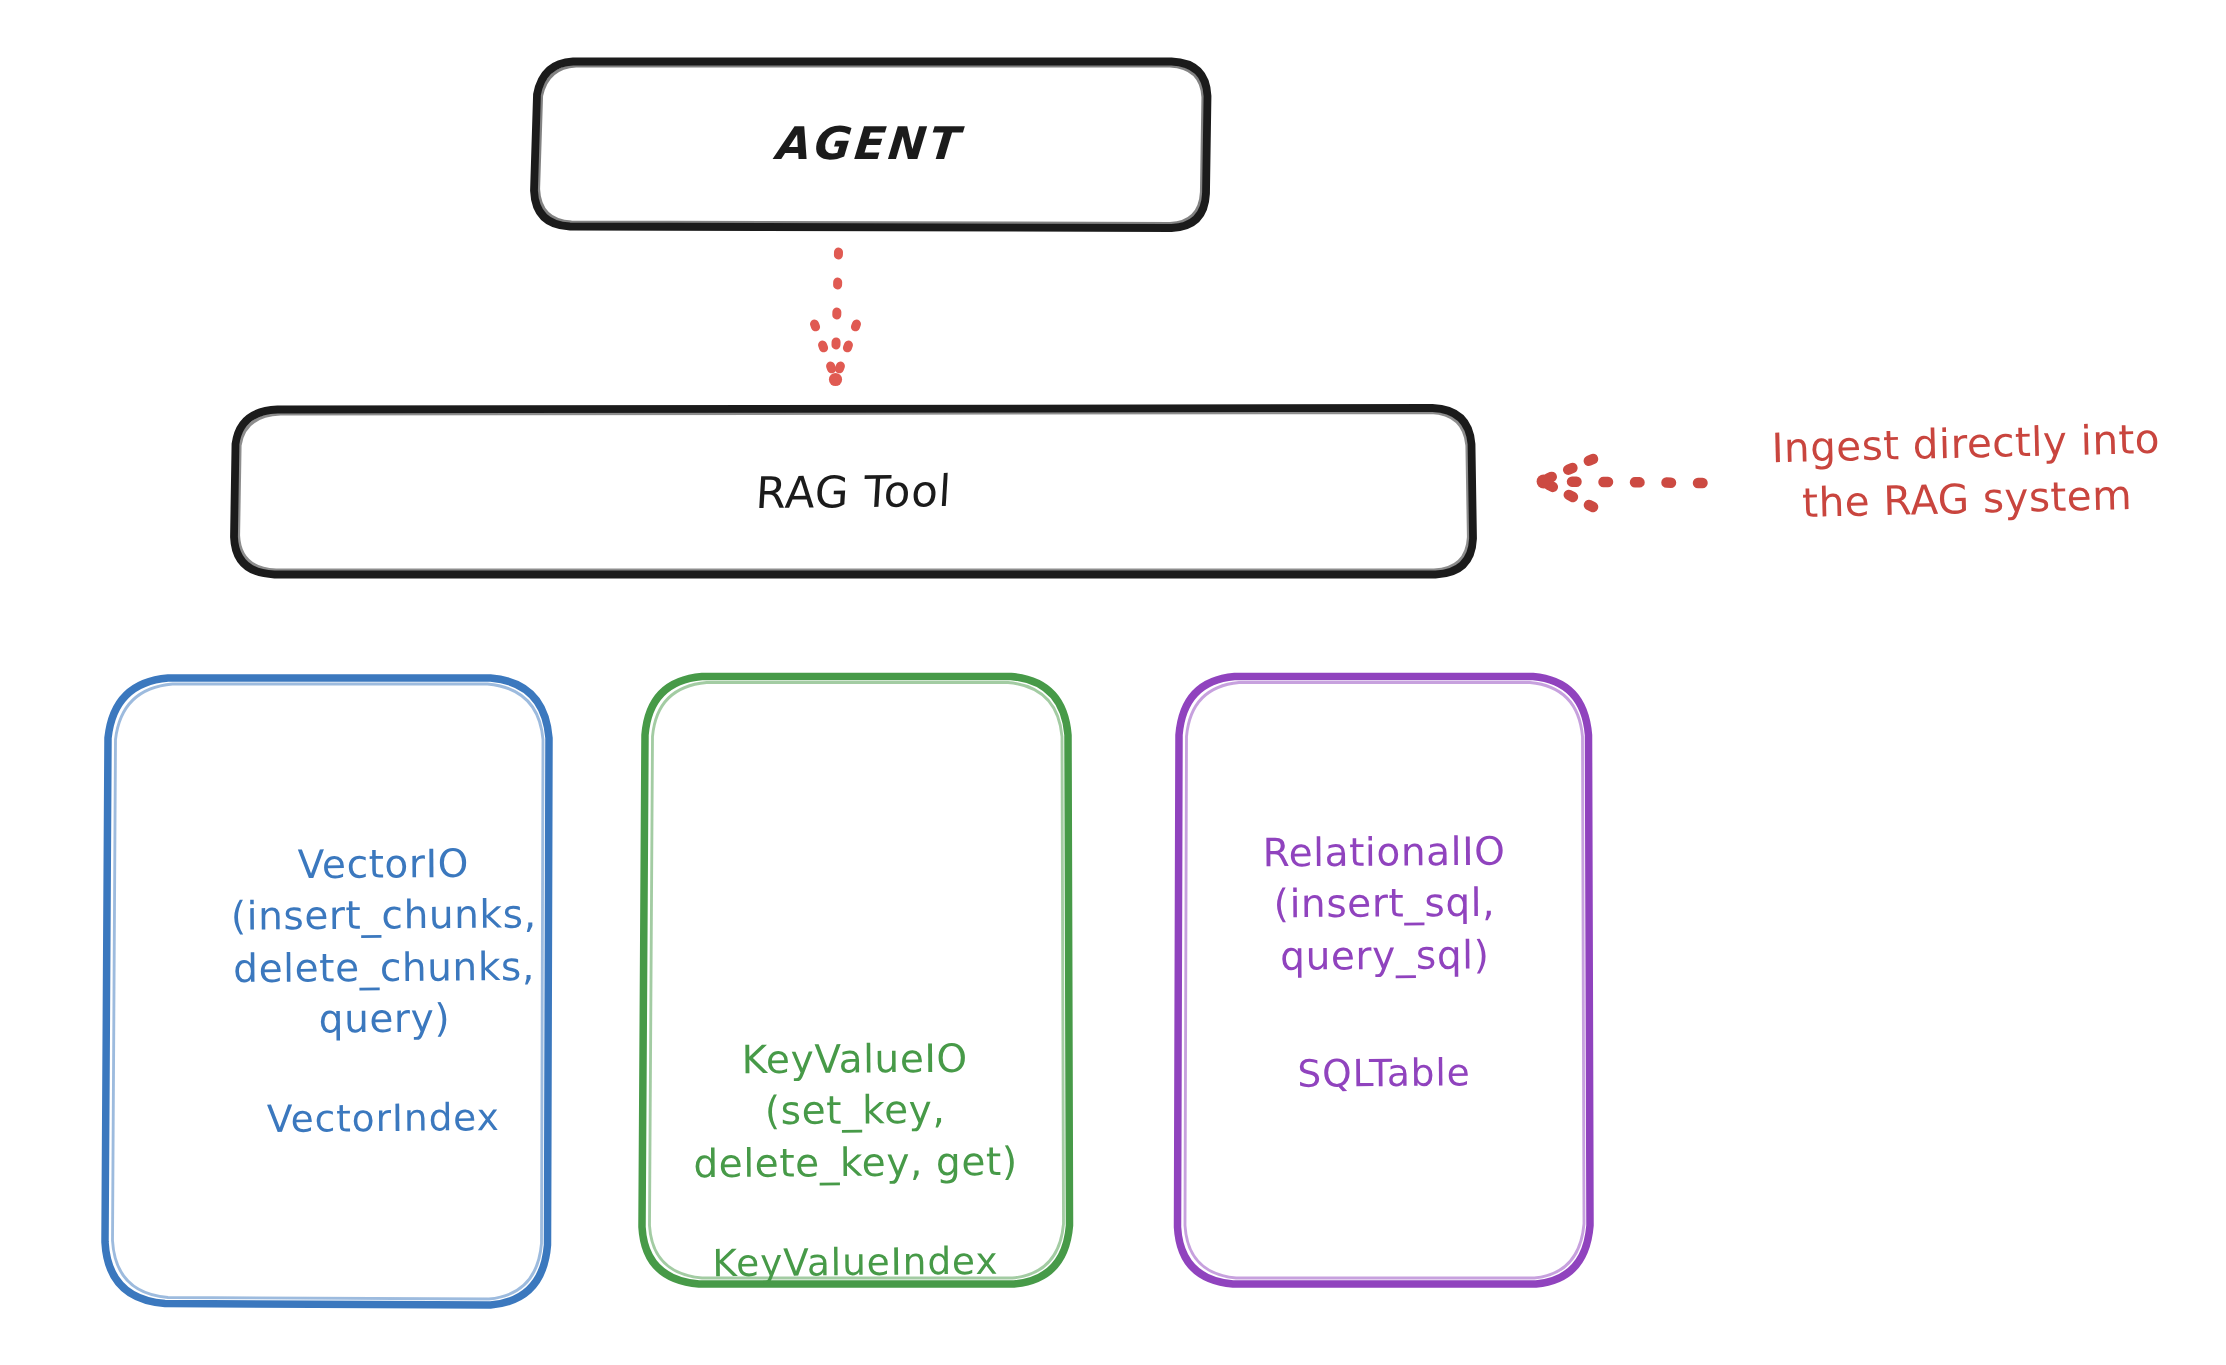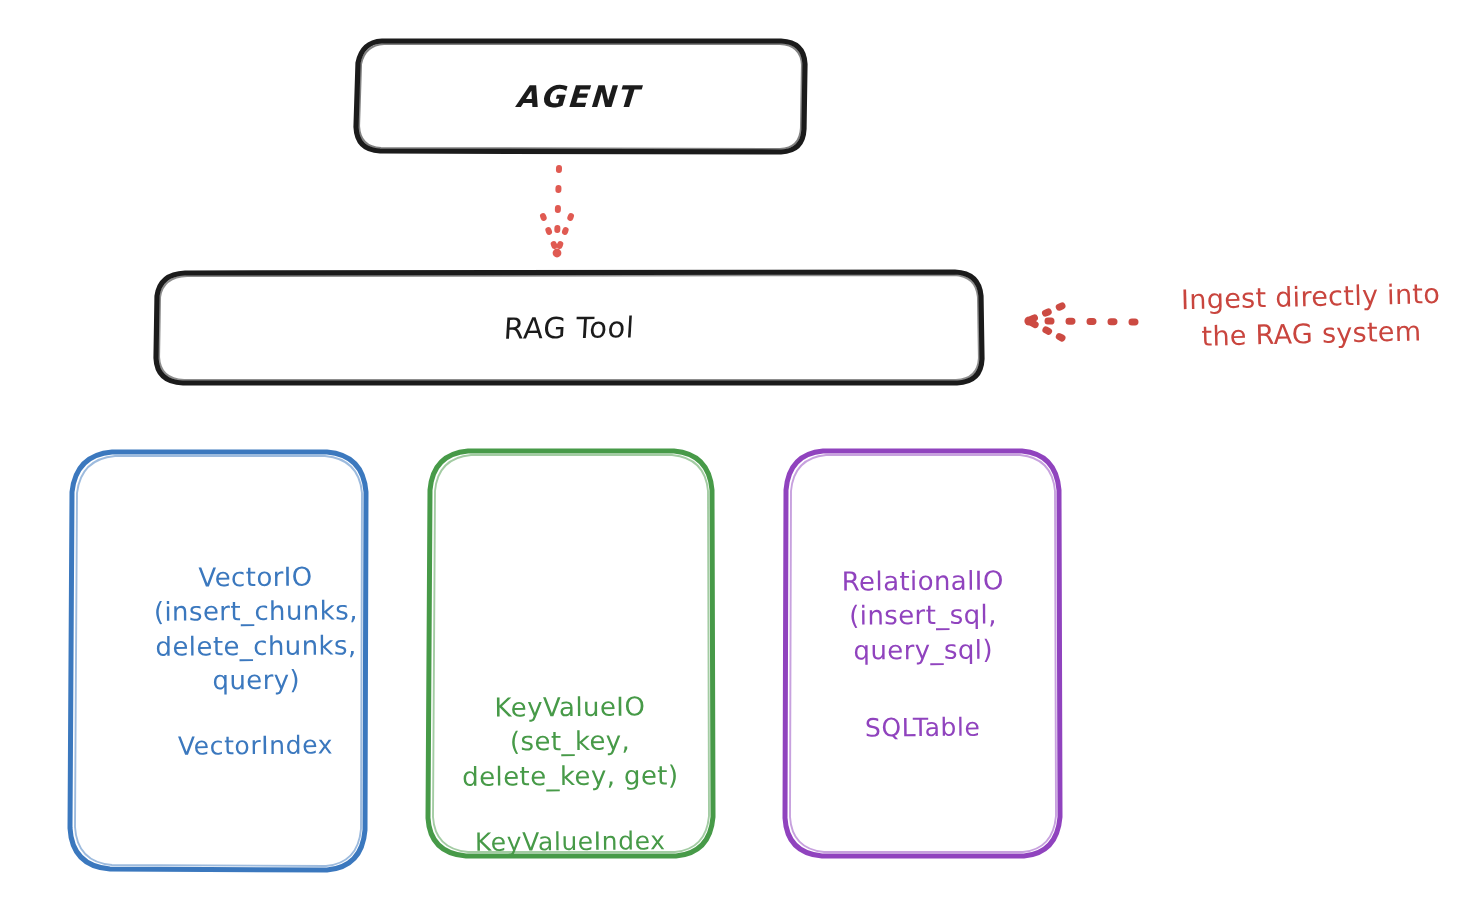--- a/index.html
+++ b/index.html
@@ -63,21 +63,21 @@
     font-size: 29px;
     font-weight: 500;
     color: #1b1b1b;
     letter-spacing: 0.5px;
     transform: skewX(-4deg) rotate(-0.6deg);
   }
 
   
   #vector-box  { left: 70px;  top: 450px; width: 296px; height: 420px; margin-left: 38px; }
   #keyvalue-box{ left: 428px; top: 450px; width: 285px; height: 406px; justify-content: flex-end; }
-  #relational-box{ left: 785px; top: 450px; width: 275px; height: 406px; gap: 13px; }
+  #relational-box{ left: 785px; top: 438px; width: 275px; height: 406px; gap: 13px; }
 
   .io-text {
     font-family: "DejaVu Sans", sans-serif;
     font-size: 26px;
     font-weight: 500;
     line-height: 1.32;
     letter-spacing: 0.4px;
     white-space: pre-line;
     transform: rotate(-0.4deg);
   }

